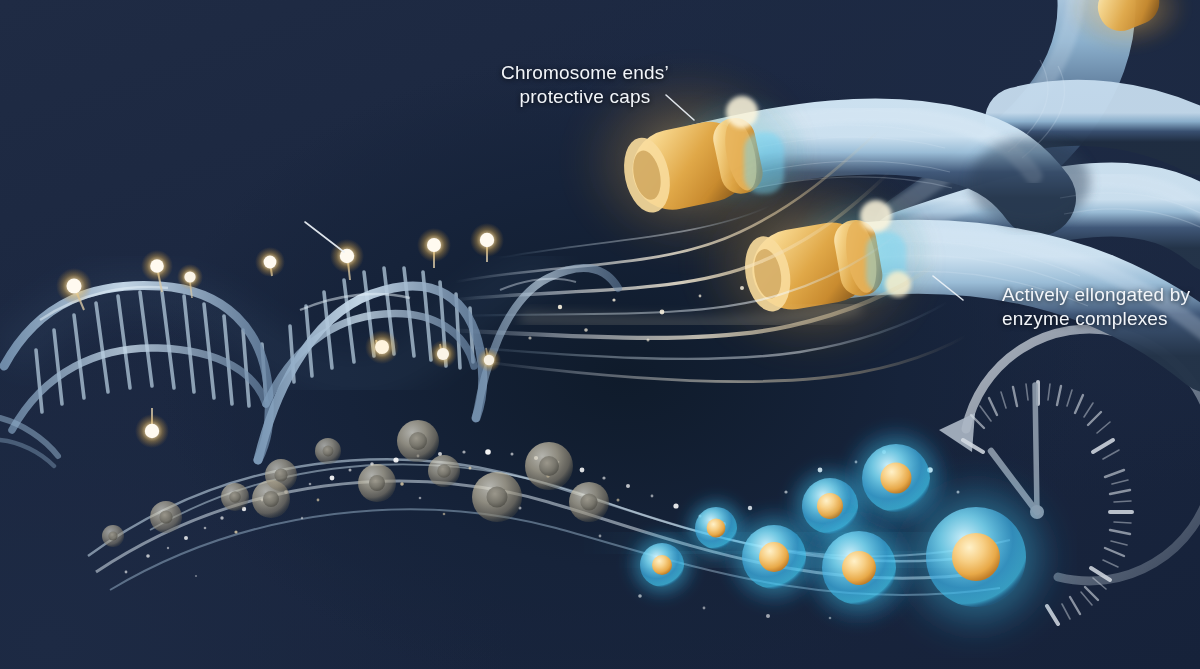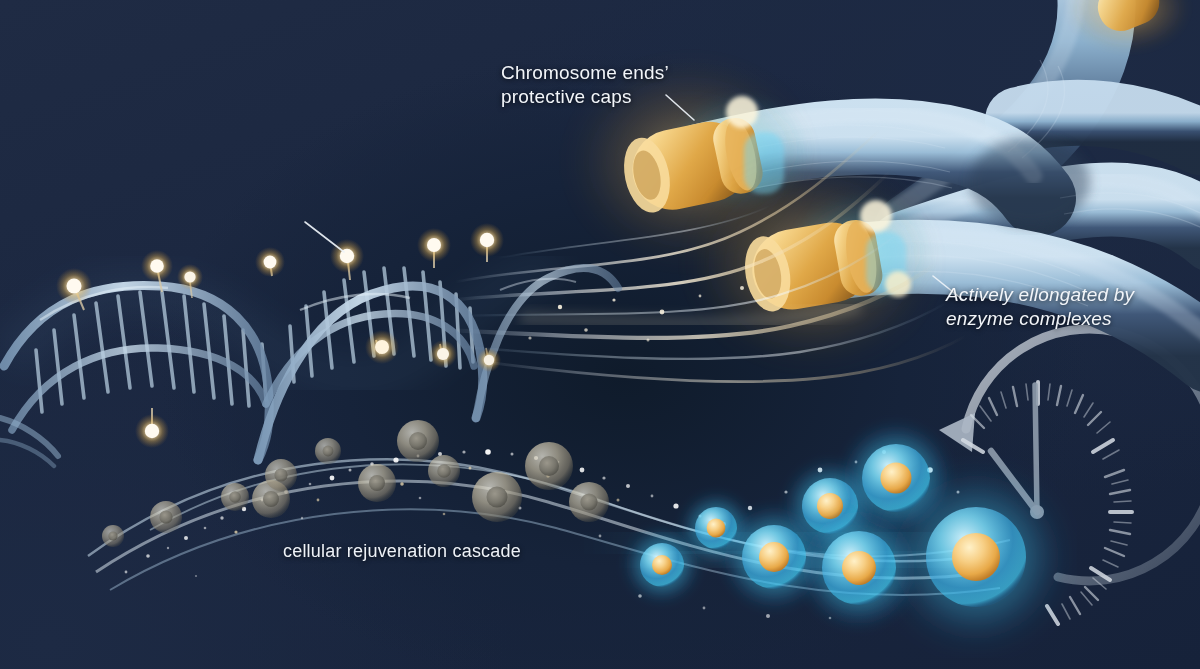--- a/index.html
+++ b/index.html
@@ -12,23 +12,23 @@
       radial-gradient(ellipse 900px 700px at 88% 10%, #1d2a44 0%, rgba(29,42,68,0) 62%),
       radial-gradient(ellipse 700px 600px at 4% 96%, #1d2a44 0%, rgba(29,42,68,0) 66%),
       linear-gradient(160deg,#1f2b44 0%,#1b2740 40%,#16223a 100%);
   }
   #stage svg.layer{position:absolute;inset:0;width:1200px;height:669px;}
   .lbl{
     position:absolute;color:#f2f5f9;font-family:"Liberation Sans",sans-serif;
     font-size:19px;line-height:1.28;letter-spacing:.2px;
     text-shadow:0 1px 5px rgba(0,0,0,.75);white-space:pre-line;
   }
-  #lbl-caps{left:501px;top:61px;text-align:left;}
+  #lbl-caps{left:501px;top:61px;text-align:center;}
   #lbl-epi{left:171px;top:212px;}
-  #lbl-enz{left:946px;top:283px;font-style:italic;}
+  #lbl-enz{left:1002px;top:283px;}
   #lbl-casc{left:283px;top:540px;font-size:18px;color:#eef2f7;}
 </style>
 </head>
 <body>
 
 <div id="stage">
 
   <svg class="layer" viewBox="0 0 1200 669">
     <defs>
 
@@ -562,15 +562,14 @@
         <line x1="933" y1="276" x2="963" y2="300"></line>
       </g>
 
     </g>
   </svg>
 
   <div class="lbl" id="lbl-caps">Chromosome ends’
 protective caps</div>
   <div class="lbl" id="lbl-enz">Actively ellongated by
 enzyme complexes</div>
-  <div class="lbl" id="lbl-casc">cellular rejuvenation cascade</div>
 
 </div>
 
 </body></html>

